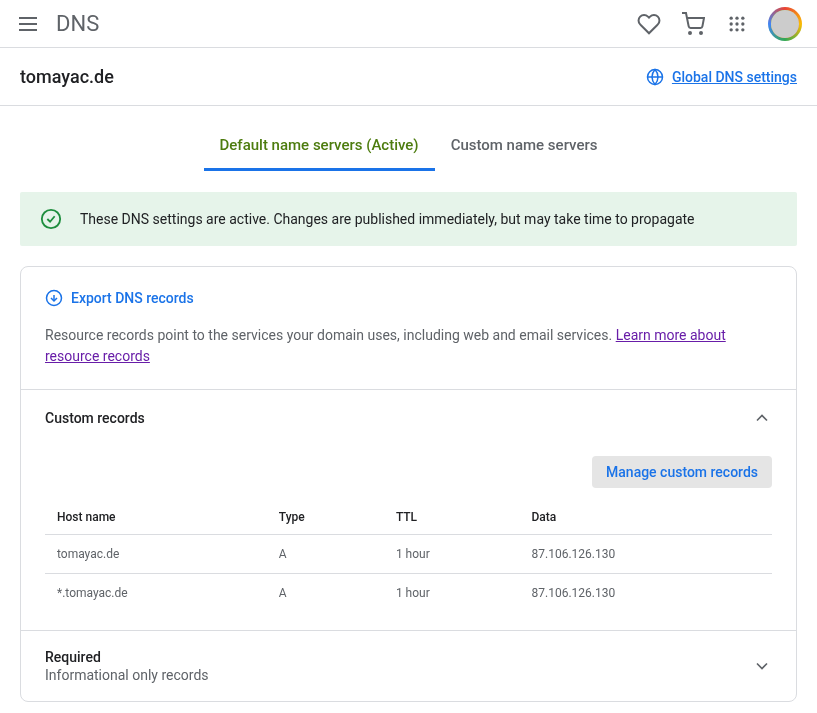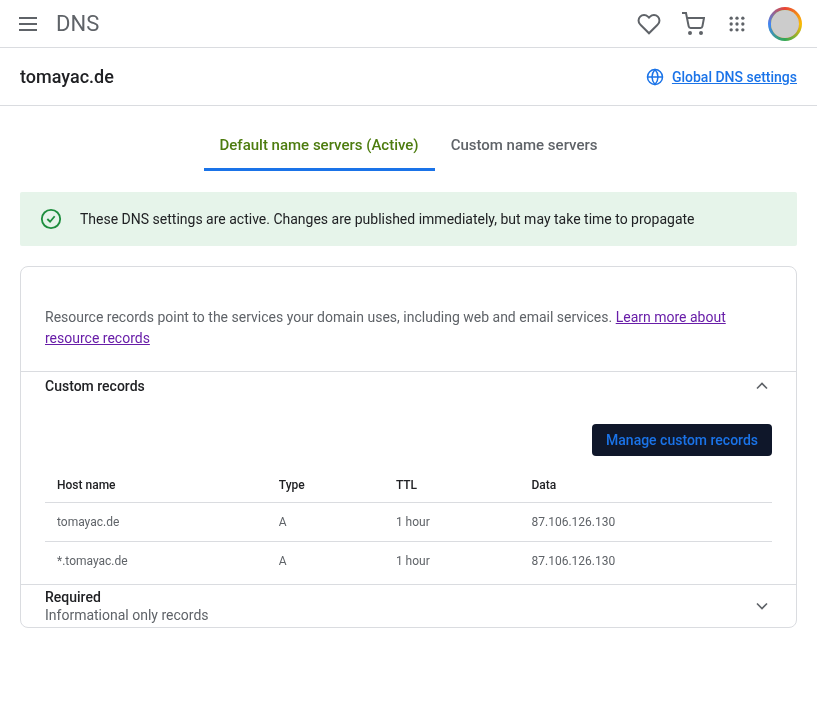--- a/index.html
+++ b/index.html
@@ -174,21 +174,21 @@
       font-size: 14px;
       color: #5f6368;
       line-height: 1.5;
     }
     .desc a {
       color: #681da8;
       text-decoration: underline;
     }
     .accordion {
       border-top: 1px solid #dadce0;
-      padding: 4px 24px;
+      padding: 18px 24px;
     }
     .accordion-header {
       display: flex;
       justify-content: space-between;
       align-items: center;
       cursor: pointer;
     }
     .accordion-title {
       font-size: 14px;
     }
@@ -205,21 +205,21 @@
       height: 20px;
       color: #5f6368;
     }
     .manage-btn-row {
       display: flex;
       justify-content: flex-end;
       margin-top: 28px;
       margin-bottom: 12px;
     }
     .manage-btn {
-      background: #0f172a;
+      background: #e5e5e5;
       color: #1a73e8;
       padding: 8px 14px;
       border-radius: 4px;
       font-size: 14px;
       font-weight: 500;
       cursor: pointer;
       border: none;
     }
     table {
       width: 100%;
@@ -307,20 +307,28 @@
   <svg class="check-icon" viewBox="0 0 24 24" fill="none" stroke="#1e8e3e" stroke-width="2">
       <circle cx="12" cy="12" r="10"></circle>
       <polyline points="8 12 11 15 16 9"></polyline>
     </svg>
   <span>These DNS settings are active. Changes are published immediately, but may take time to propagate</span>
 </div>
 
 <div class="card">
   <div class="card-section">
     <div class="card-header">
+      <div class="export-link">
+        <svg viewBox="0 0 24 24" width="18" height="18" fill="none" stroke="#1a73e8" stroke-width="2">
+            <circle cx="12" cy="12" r="10"></circle>
+            <polyline points="8 12 12 16 16 12"></polyline>
+            <line x1="12" y1="8" x2="12" y2="16"></line>
+          </svg>
+        <span>Export DNS records</span>
+      </div>
     </div>
     <div class="desc">
       <span>Resource records point to the services your domain uses, including web and email services. </span><a href="#">Learn more about resource records</a>
     </div>
   </div>
 
   <div class="accordion">
     <div class="accordion-header">
       <div class="accordion-title">
         <strong>Custom records</strong>

